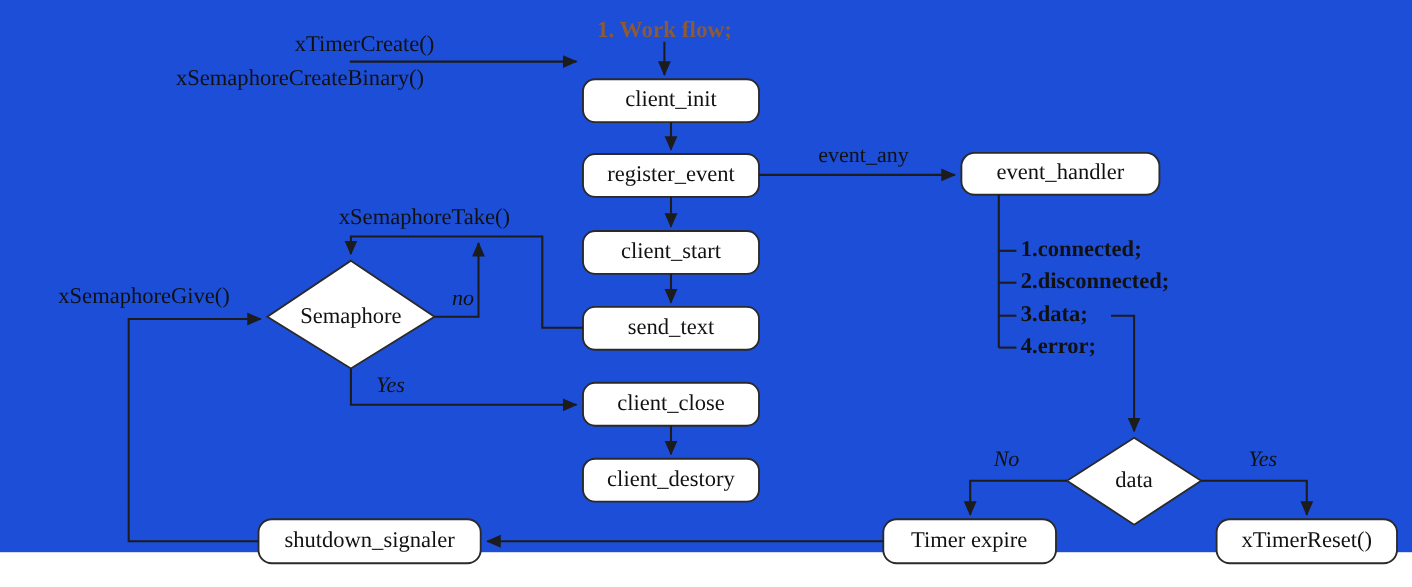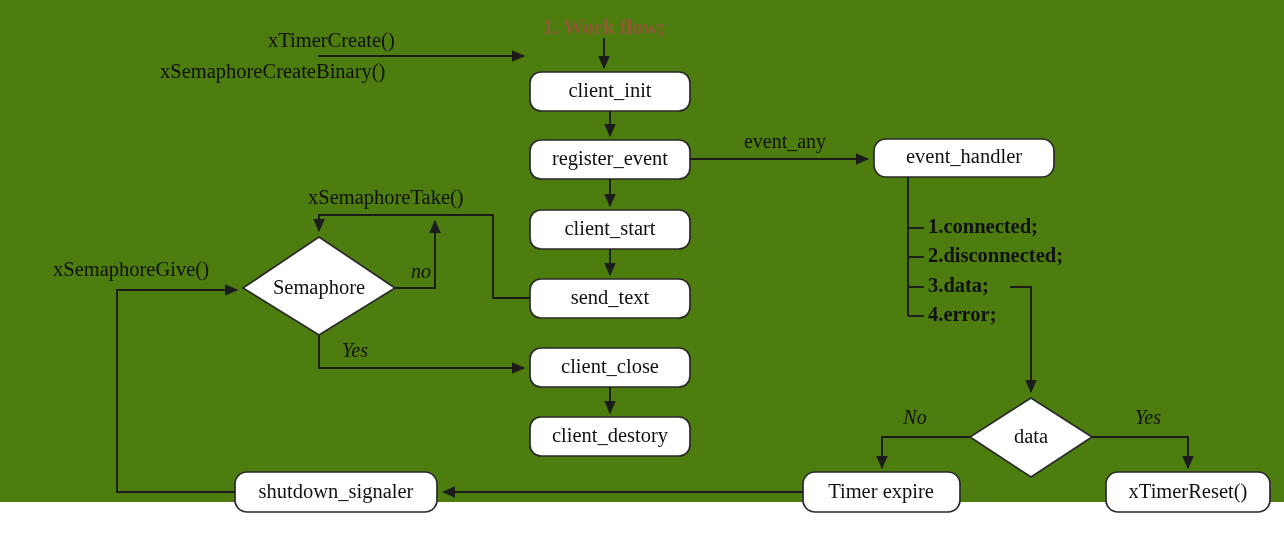--- a/index.html
+++ b/index.html
@@ -10,21 +10,21 @@
   body {
     width: 1284px;
     height: 534px;
     font-family: "Liberation Serif", "DejaVu Serif", serif;
     overflow: hidden;
   }
   #diagram-root {
     position: relative;
     width: 1284px;
     height: 502px;
-    background: #4d7c0f;
+    background: #1d4ed8;
   }
   svg#flow {
     position: absolute;
     top: 0;
     left: 0;
     width: 1284px;
     height: 534px;
   }
   .node-box {
     fill: #ffffff;

